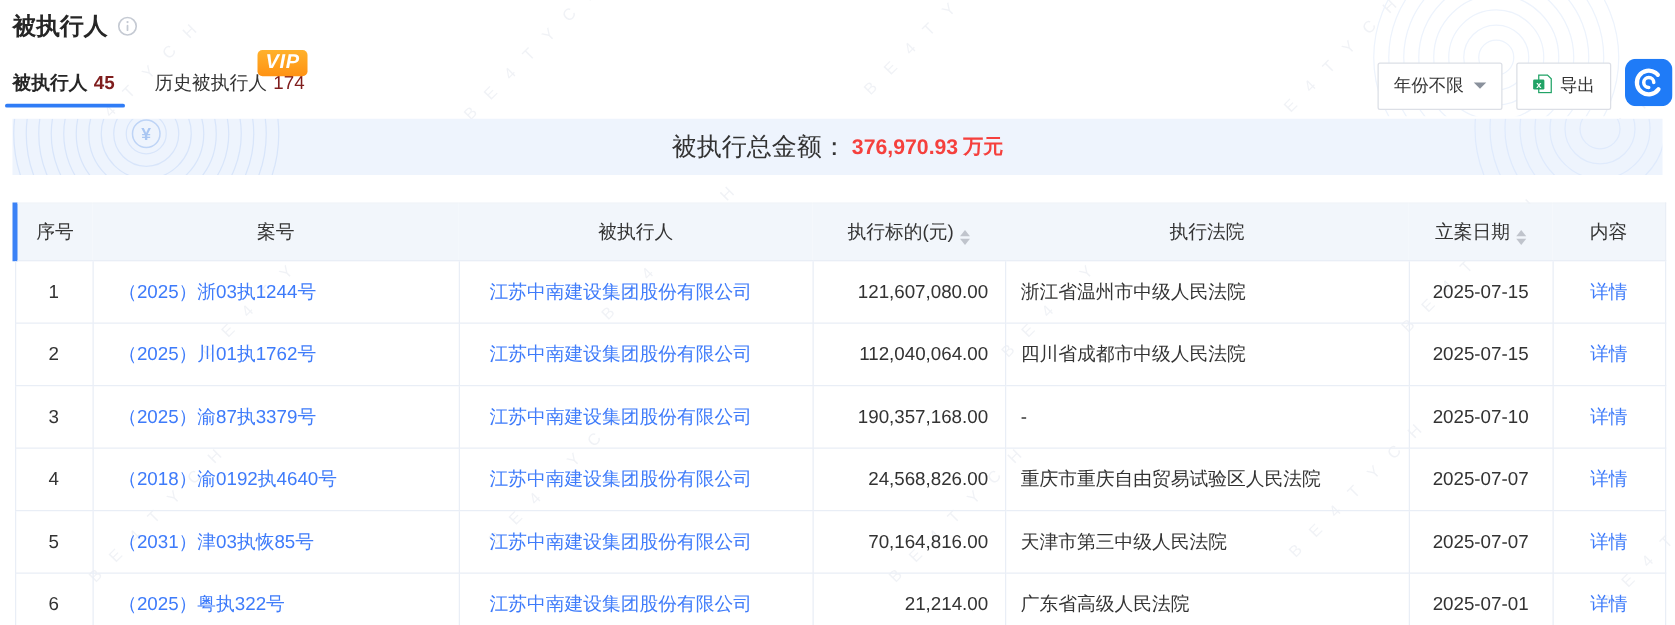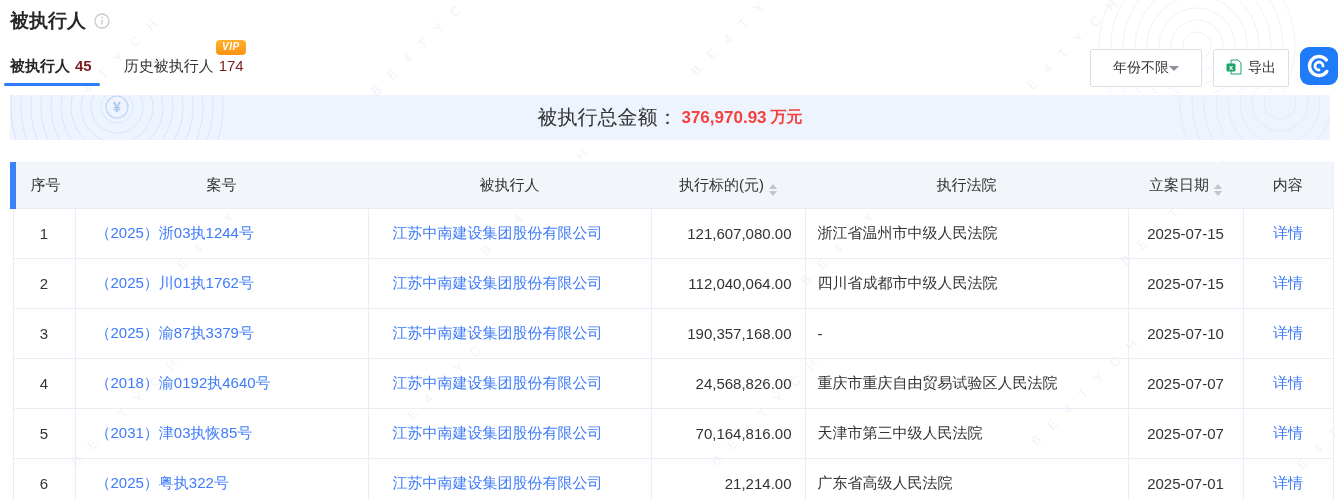--- a/index.html
+++ b/index.html
@@ -31,28 +31,28 @@
   .tabs { position:absolute; left:10px; top:57px; display:flex; gap:32px; font-size:15px; z-index:2; }
   .tab { position:relative; display:flex; gap:5px; align-items:baseline; cursor:pointer; }
   .tab .label { color:#333; }
   .tab .count { color:#7f1d1d; }
   .tab.active .label { font-weight:700; color:#262626; }
   .tab.active .count { font-weight:700; }
   .tab.active::after { content:""; position:absolute; left:-6px; right:-8px; bottom:-10px;
                        height:3px; border-radius:2px; background:#2f7cf6; }
   .vip-badge { position:absolute; top:-17px; right:-2px;
                background:linear-gradient(180deg,#ffb12b,#ff9213); color:#fff;
-               font-size:10px; font-style:italic; font-weight:700;
+               font-size:16px; font-style:italic; font-weight:700;
                padding:2px 6px 3px; border-radius:4px; letter-spacing:.5px; line-height:1; }
 
   
   .toolbar { position:absolute; top:47px; right:2px; display:flex; align-items:center; gap:11px; z-index:2; }
   .btn { display:flex; align-items:center; height:38px; border:1px solid #dcdfe6;
          border-radius:2px; background:#fff; font-size:14px; color:#333; }
-  .year-btn { width:112px; padding:0 12px; justify-content:center; cursor:pointer; }
+  .year-btn { width:100px; padding:0 12px; justify-content:space-between; cursor:pointer; }
   .caret-down { width:0; height:0; border-left:5px solid transparent; border-right:5px solid transparent;
                 border-top:5px solid #8a919c; }
   .search-box { width:154px; padding:0 10px; gap:6px; }
   .search-box input { border:none; outline:none; width:100%; font-size:14px; color:#333; background:transparent; }
   .search-box input::placeholder { color:#bfc4cc; }
   .export-btn { padding:0 12px; gap:6px; cursor:pointer; }
   .brand { display:flex; align-items:center; gap:7px; }
   .brand-text { font-size:27px; font-weight:700; color:#1d2129; letter-spacing:1px; }
 
   
@@ -63,21 +63,21 @@
   .banner .ripple-right { right:0; }
   .banner .label { position:relative; z-index:2; font-size:20px; color:#333; }
   .banner .amount { position:relative; z-index:2; font-size:17px; font-weight:700; color:#f5403d; margin:0 4px 0 4px; }
   .banner .unit { position:relative; z-index:2; font-size:16px; font-weight:700; color:#f5403d; }
 
   
   .table-wrap { position:absolute; left:10px; top:162px; width:1320px; z-index:1; }
   table { width:1320px; border-collapse:collapse; table-layout:fixed; font-size:15px; }
   thead th { height:46px; background:#f2f6fb; font-weight:400; color:#333; font-size:15px;
              border-top:1px solid #edf2f8; border-bottom:1px solid #e9eef6; }
-  thead th:first-child { border-left:6px solid #3b82f6; }
+  thead th:first-child { border-left:4px solid #3b82f6; }
   thead th:last-child { border-right:1px solid #e9eef6; }
   tbody td { height:50px; border:1px solid #e9eef6; color:#333; }
   .t-center { text-align:center; }
   .t-case { padding-left:20px; }
   .t-person { padding-left:24px; }
   .t-amount { text-align:right; padding-right:13px; }
   .t-court { padding-left:12px; }
   a.lnk { color:#3e7bfa; text-decoration:none; cursor:pointer; }
 
   .sort { display:inline-flex; flex-direction:column; gap:2px; margin-left:5px; vertical-align:1px; cursor:pointer; }

